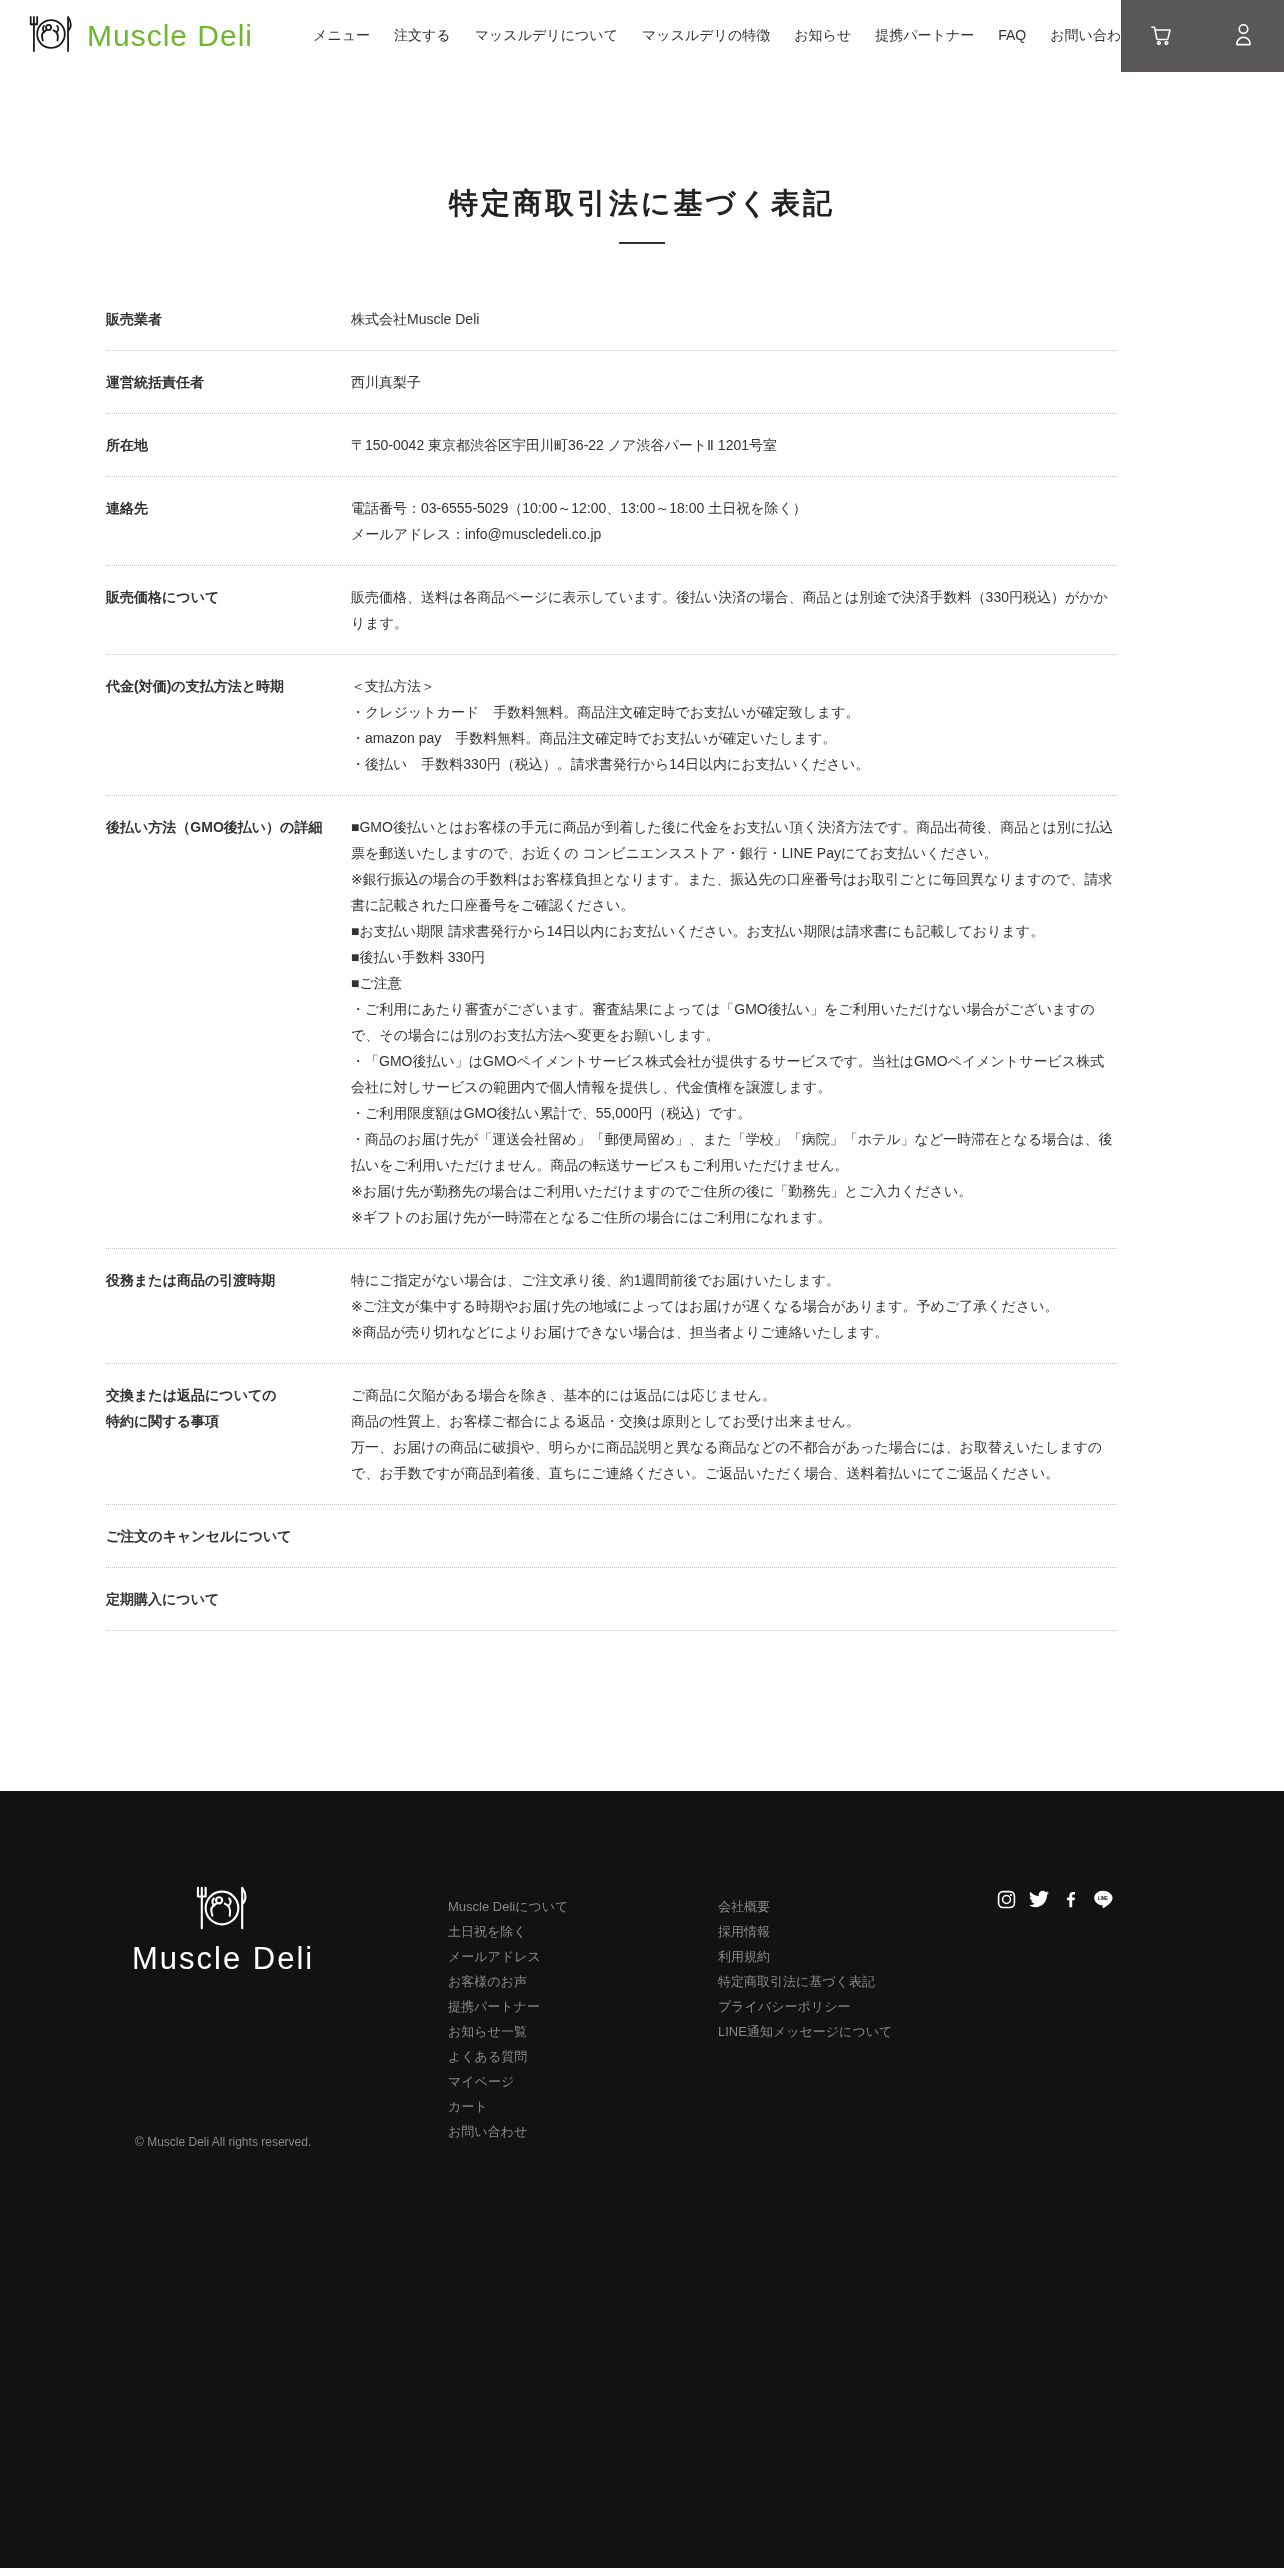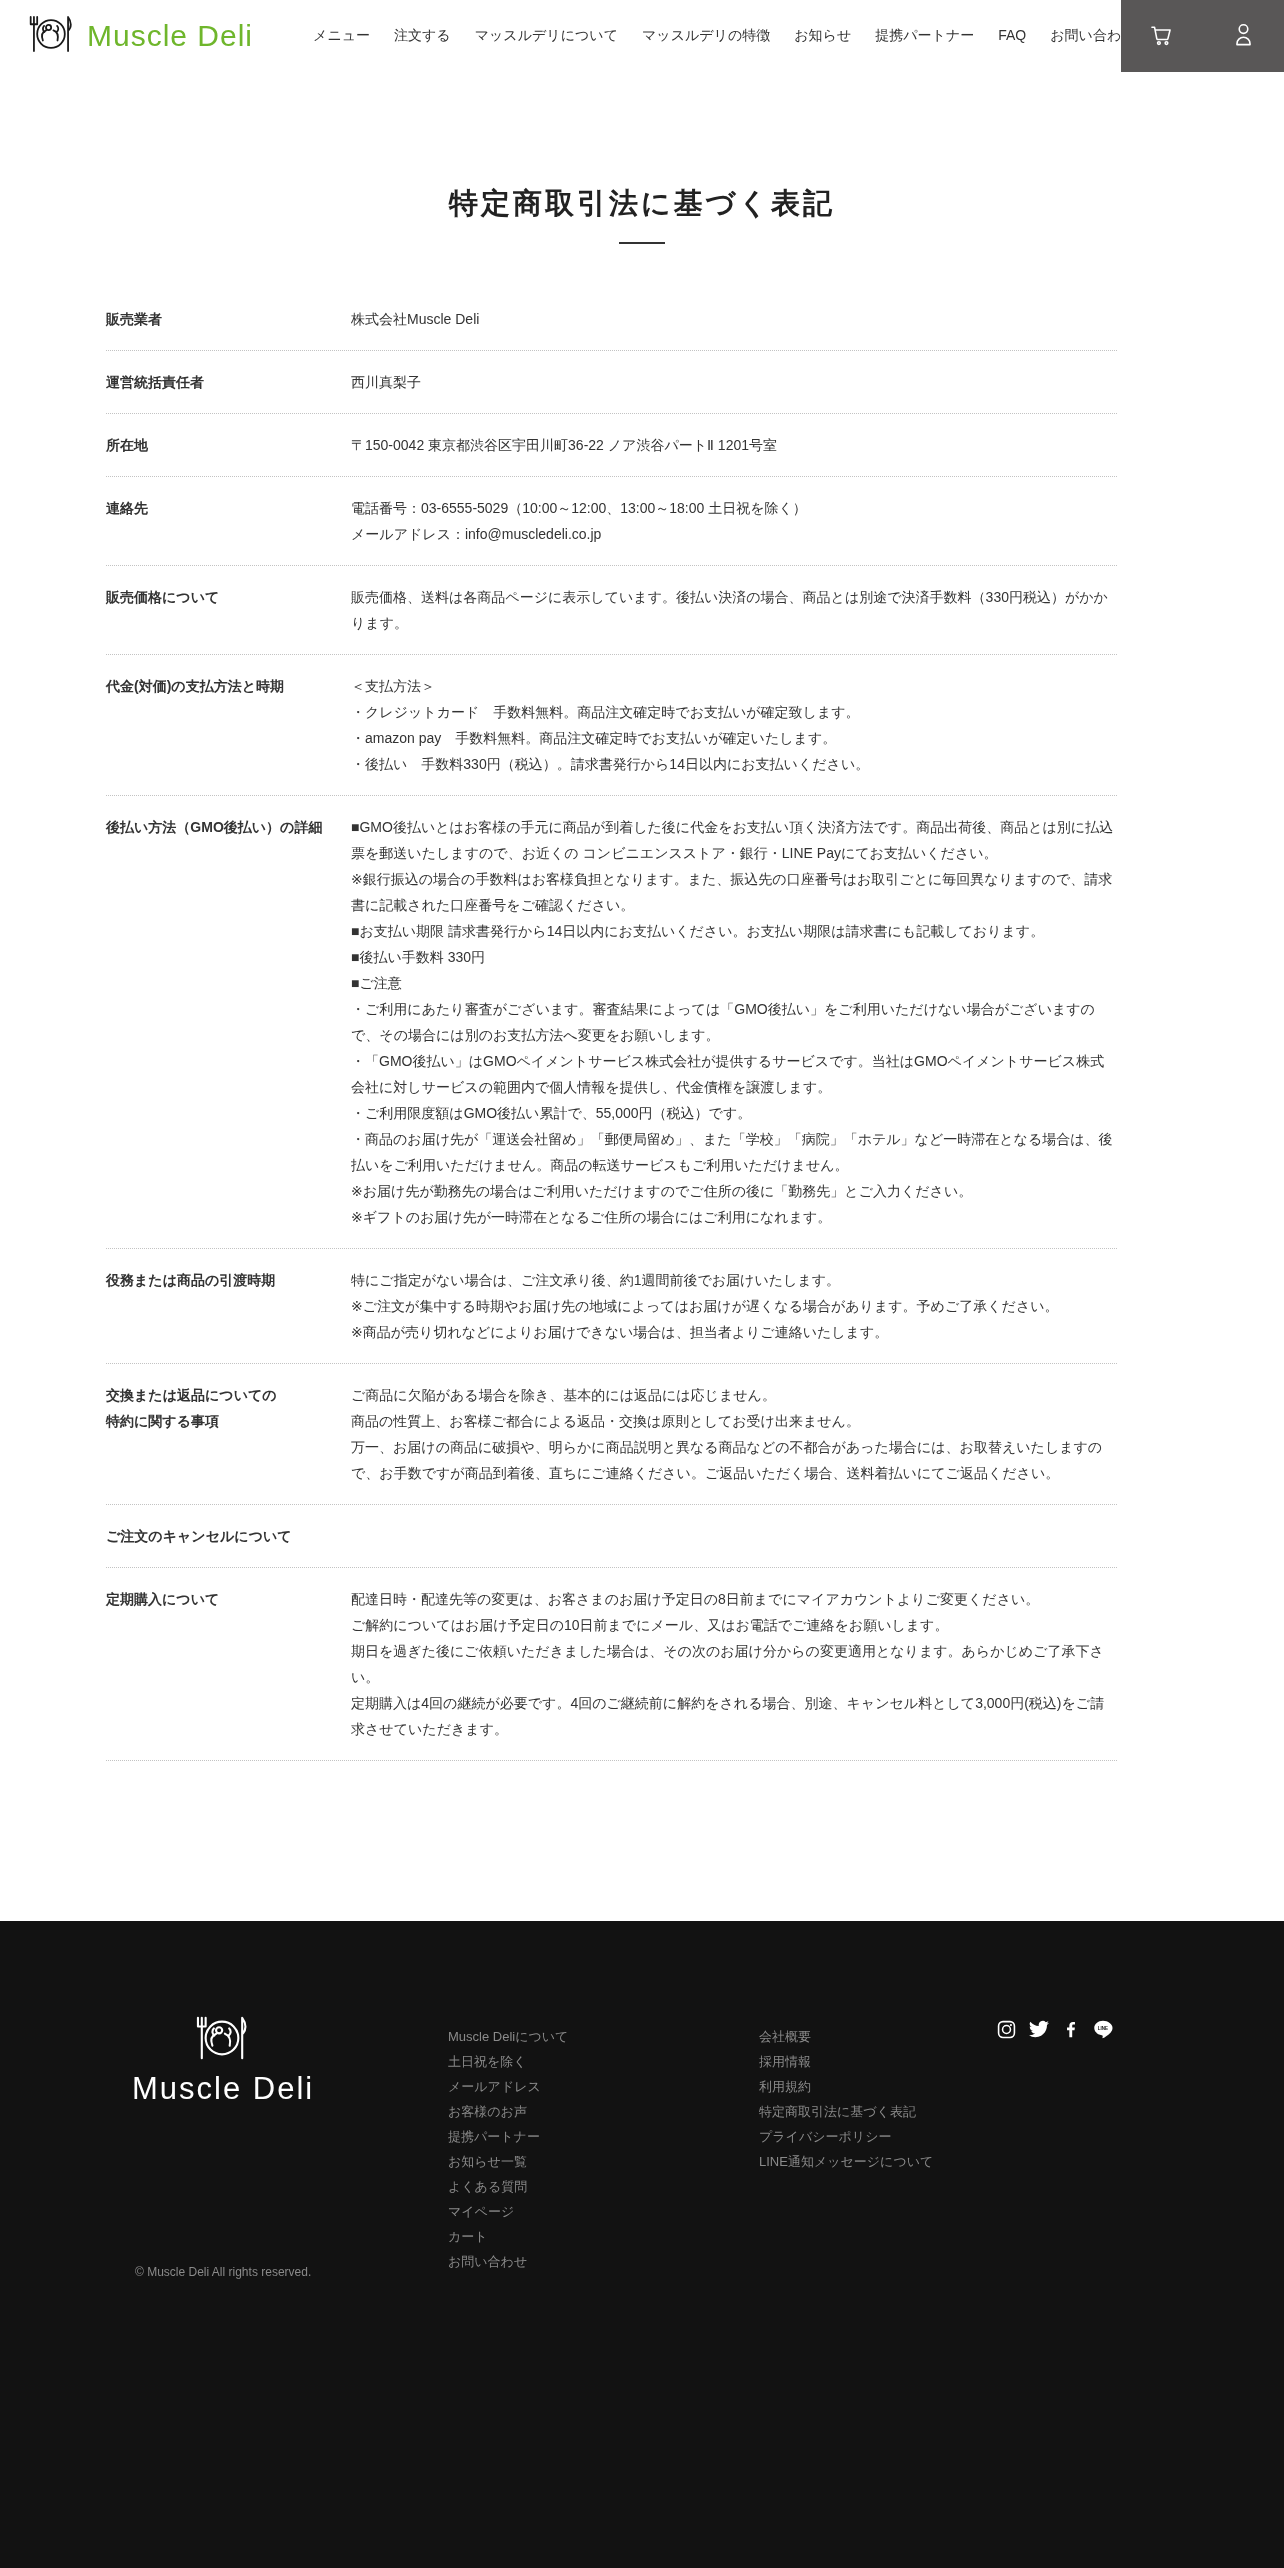--- a/index.html
+++ b/index.html
@@ -104,21 +104,21 @@
     font-size: 31px;
     letter-spacing: 2px;
     font-weight: 400;
     color: #fff;
     white-space: nowrap;
   }
   .f-col { position: absolute; top: 103px; font-size: 13px; }
   .f-col ul { list-style: none; margin: 0; padding: 0; }
   .f-col li { line-height: 25px; height: 25px; }
   .f-col-1 { left: 448px; }
-  .f-col-2 { left: 759px; }
+  .f-col-2 { left: 718px; }
   .f-head a { color: #ffffff; margin-top: 16px; }
   .f-col a { color: #8a8a8a; }
   .f-social {
     position: absolute;
     left: 997px; top: 98px;
     display: flex; gap: 13px; align-items: center;
   }
   .f-social a { color: #fff; display: flex; }
   .f-copy {
     position: absolute;
@@ -233,24 +233,20 @@
 特約に関する事項</div>
       <div class="sct-value">ご商品に欠陥がある場合を除き、基本的には返品には応じません。
 商品の性質上、お客様ご都合による返品・交換は原則としてお受け出来ません。
 万一、お届けの商品に破損や、明らかに商品説明と異なる商品などの不都合があった場合には、お取替えいたしますので、お手数ですが商品到着後、直ちにご連絡ください。ご返品いただく場合、送料着払いにてご返品ください。</div>
     </div>
     <div class="sct-row">
       <div class="sct-label">ご注文のキャンセルについて</div>
     </div>
     <div class="sct-row">
       <div class="sct-label">定期購入について</div>
-      <div class="sct-value">配達日時・配達先等の変更は、お客さまのお届け予定日の8日前までにマイアカウントよりご変更ください。
-ご解約についてはお届け予定日の10日前までにメール、又はお電話でご連絡をお願いします。
-期日を過ぎた後にご依頼いただきました場合は、その次のお届け分からの変更適用となります。あらかじめご了承下さい。
-定期購入は4回の継続が必要です。4回のご継続前に解約をされる場合、別途、キャンセル料として3,000円(税込)をご請求させていただきます。</div>
     </div>
   </div>
 </main>
 
 <footer class="footer">
 
   <a class="f-logo">
     <span>
       <svg width="62" height="50" viewBox="0 0 64 52" fill="none" stroke="#ffffff" stroke-width="2.2" stroke-linecap="round" stroke-linejoin="round">
         <path d="M7 5v9 M11 5v9 M15 5v9 M7 14h8 M11 14v33"></path>

